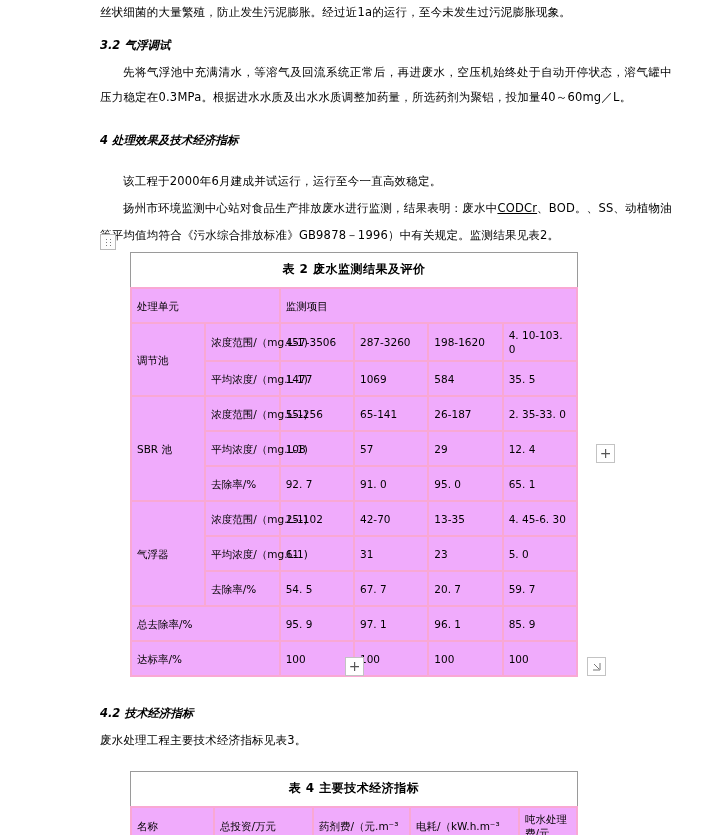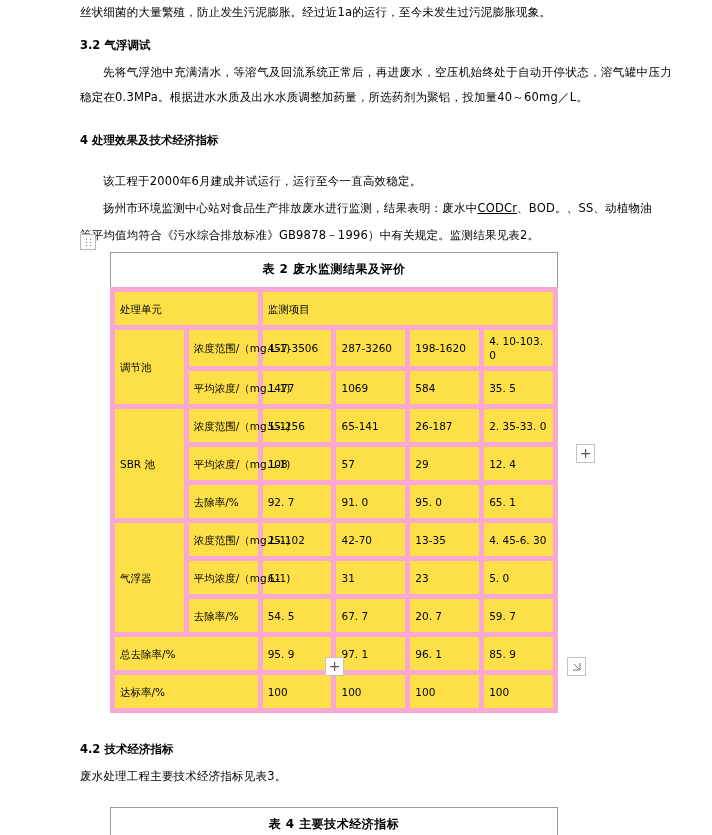--- a/index.html
+++ b/index.html
@@ -13,59 +13,60 @@
     font-family: "DejaVu Sans", sans-serif;
     color: #000000;
     overflow: hidden;
     position: relative;
   }
   .page {
     position: relative;
     width: 712px;
     height: 835px;
     box-sizing: border-box;
-    padding: 0 40px 0 80px;
+    padding: 0 40px 0 100px;
   }
   .para {
     font-size: 11.5px;
     line-height: 25px;
     letter-spacing: 0.2px;
     margin: 0 0 2px 0;
     text-align: justify;
   }
   .indent {
     text-indent: 23px;
   }
   .heading {
     font-size: 11.5px;
     font-weight: bold;
     line-height: 25px;
     margin: 8px 0 2px 0;
+    font-style: italic;
   }
   .heading.sub {
     margin: 10px 0 2px 0;
   }
   .spacer-8 { height: 8px; }
   .spacer-14 { height: 14px; }
 
   
   .tbl-wrap {
     position: relative;
     margin-left: 30px;
     margin-top: 4px;
     width: 448px;
   }
   table.doc-table {
     border-collapse: collapse;
     width: 448px;
-    background: #fde047;
+    background: #f0abfc;
     table-layout: fixed;
   }
   table.doc-table td, table.doc-table th {
-    border: 5px solid #f9a8d4;
+    border: 2px solid #f9a8d4;
     font-size: 10.5px;
     padding: 4px 4px 4px 5px;
     vertical-align: middle;
     line-height: 14px;
     font-weight: normal;
     text-align: left;
   }
   table.doc-table caption {
     border: 1px solid #9a9a9a;
     border-bottom: none;

